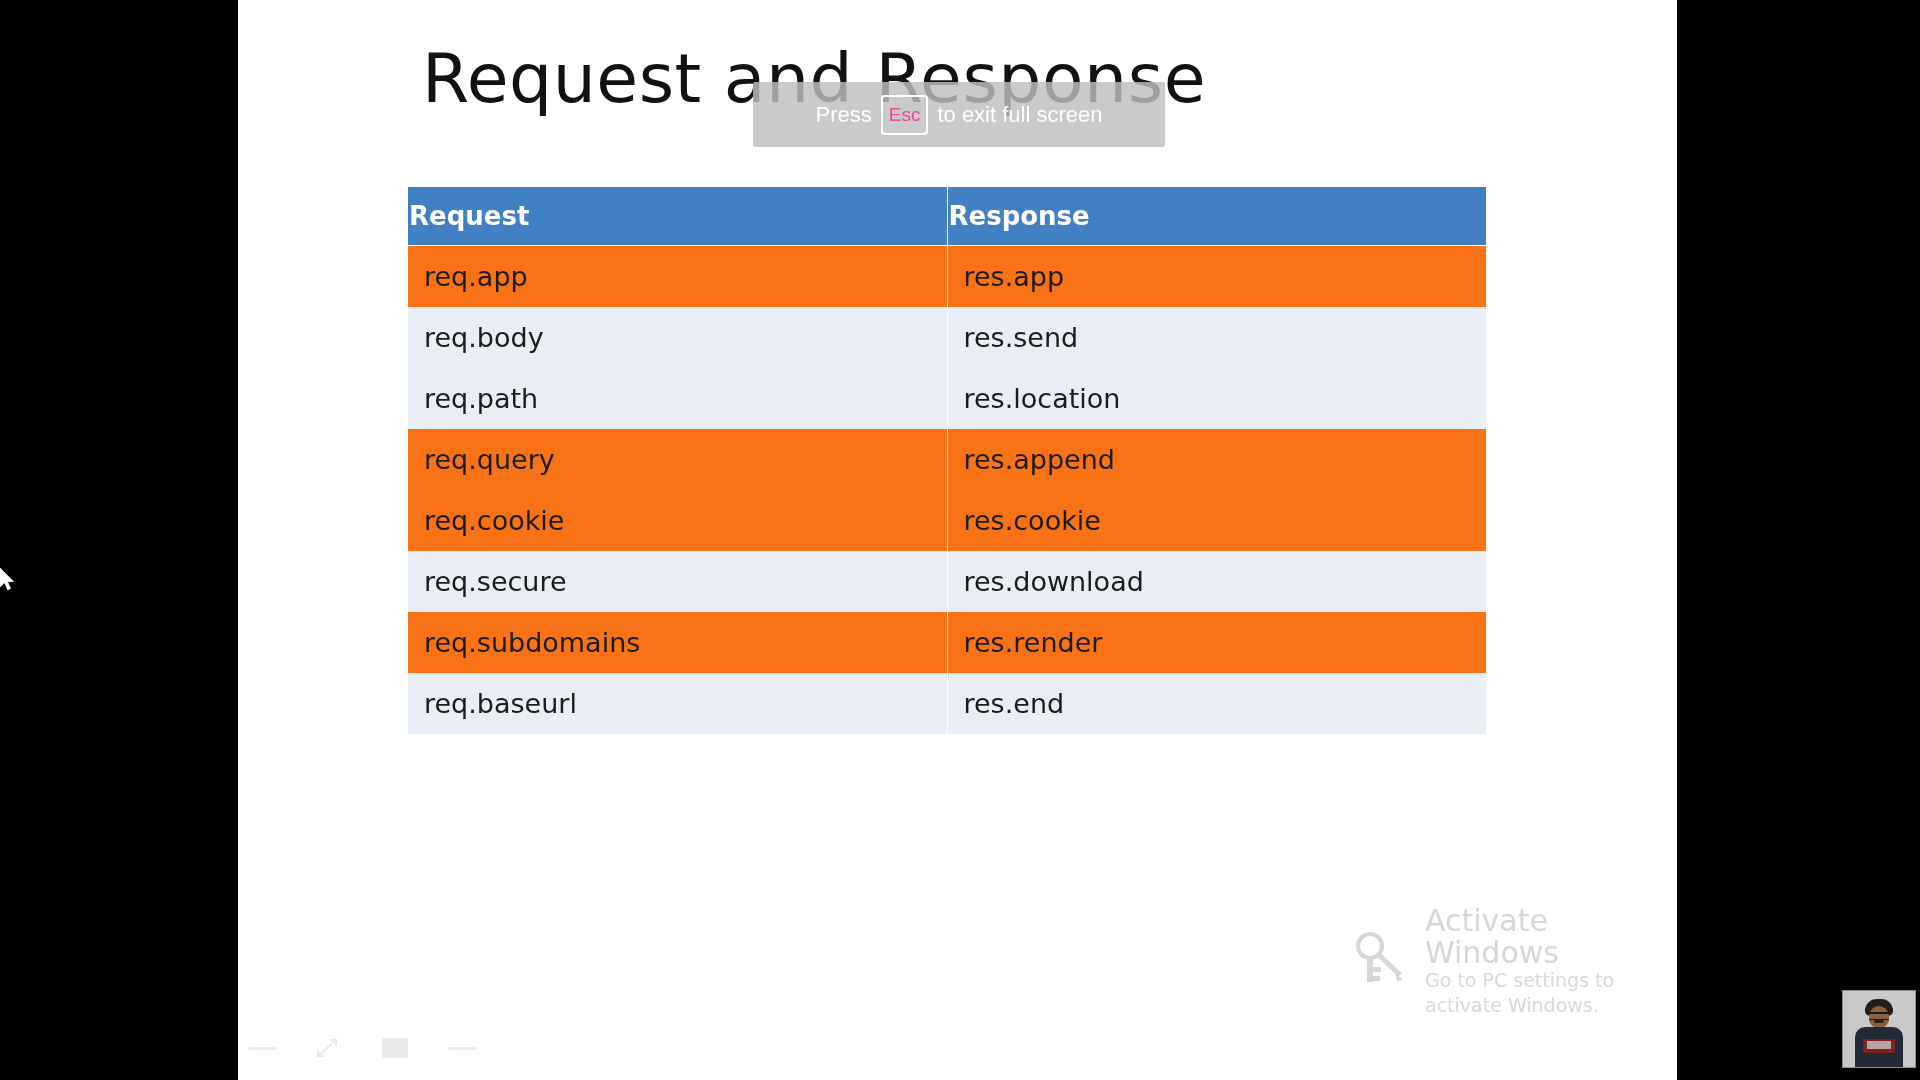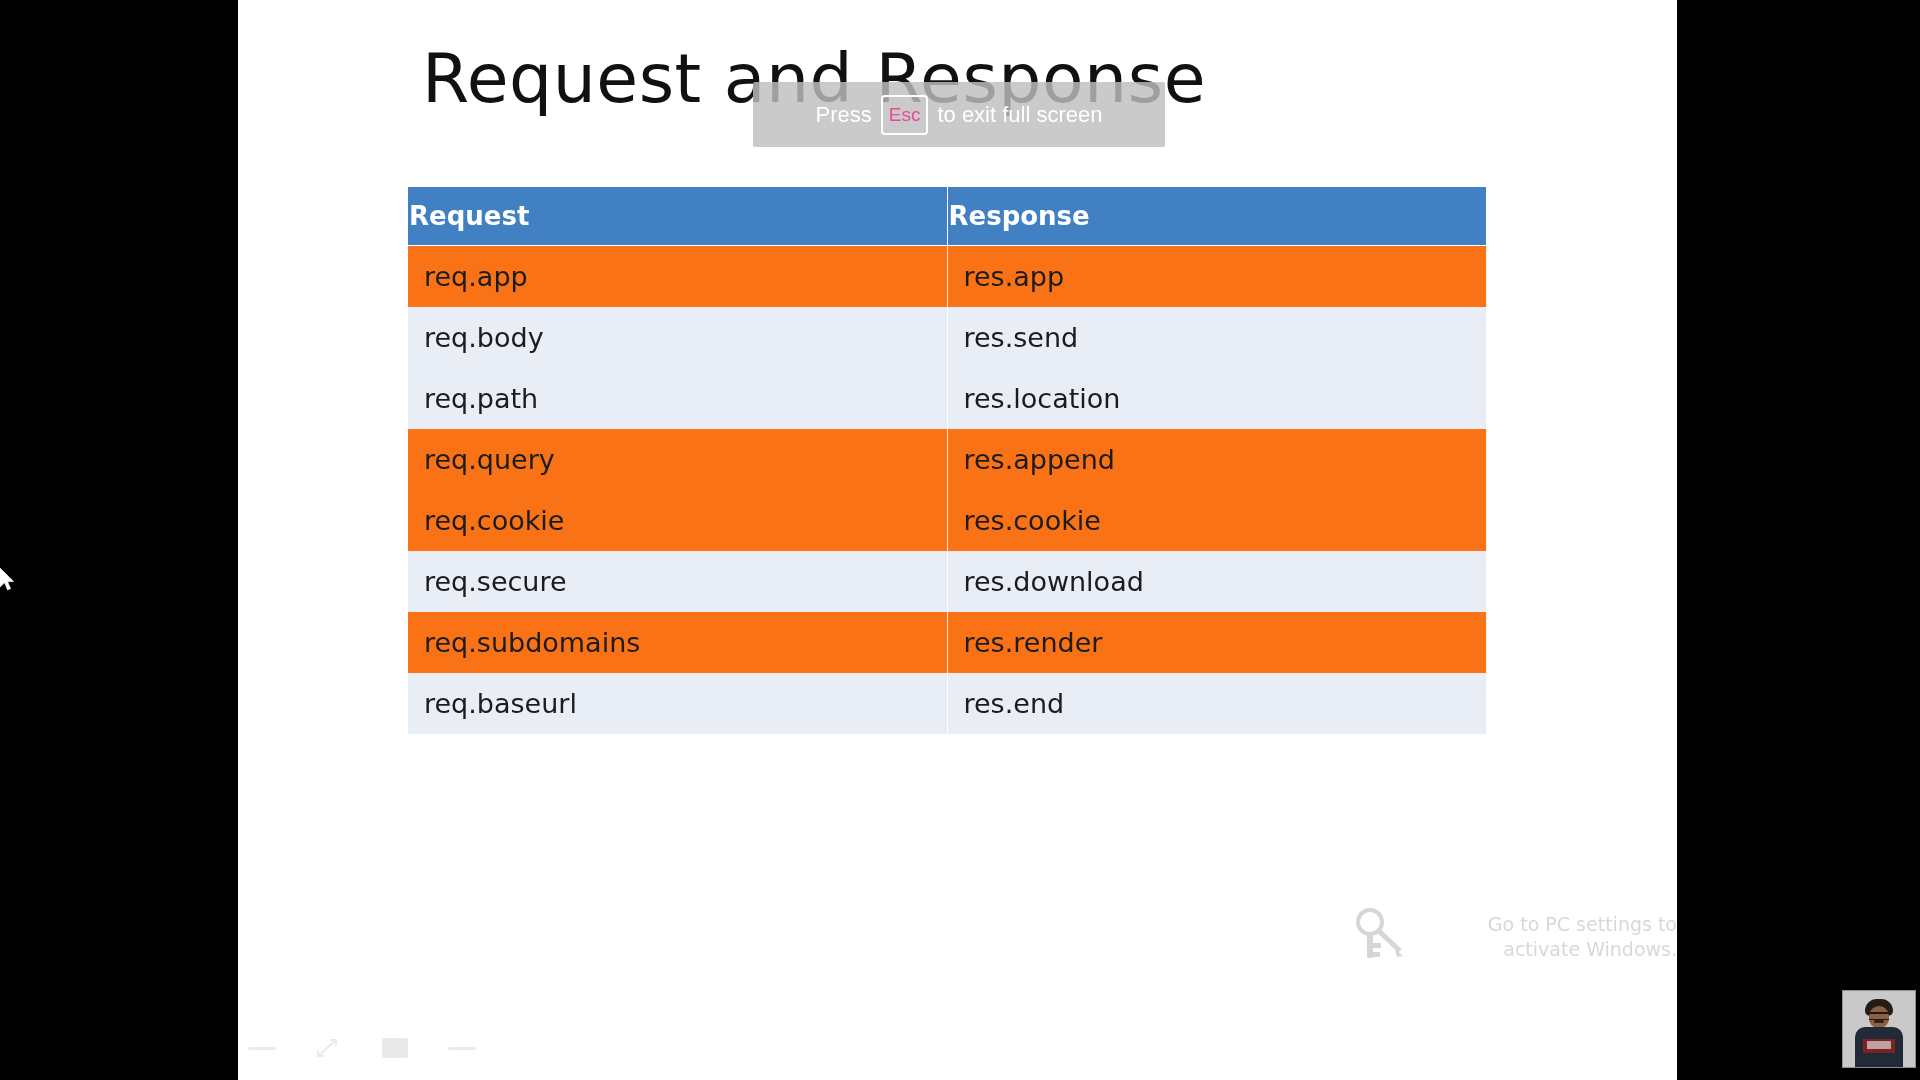--- a/index.html
+++ b/index.html
@@ -149,21 +149,20 @@
     font-size: 30px;
     color: #d6d6d6;
     line-height: 1.05;
     font-family: "DejaVu Sans", sans-serif;
   }
   .watermark .wm-text-sub {
     font-size: 19px;
     color: #d8d8d8;
     line-height: 1.3;
     font-family: "DejaVu Sans", sans-serif;
-    text-align: right;
   }
 
   
   .bottom-toolbar {
     position: absolute;
     left: 0px;
     bottom: 14px;
     width: 300px;
     height: 36px;
     display: flex;
@@ -294,20 +293,21 @@
         <svg width="54" height="60" viewBox="0 0 54 60">
           <circle cx="17" cy="17" r="12" fill="none" stroke="#d6d6d6" stroke-width="4"></circle>
           <rect x="14" y="27" width="6" height="26" fill="#d6d6d6"></rect>
           <rect x="20" y="38" width="8" height="5" fill="#d6d6d6"></rect>
           <rect x="20" y="47" width="7" height="5" fill="#d6d6d6"></rect>
           <line x1="25" y1="25" x2="47" y2="46" stroke="#d6d6d6" stroke-width="5"></line>
           <polygon points="42,44 50,51 44,52" fill="#d6d6d6"></polygon>
         </svg>
       </div>
       <div>
+        <div class="wm-text-main">Activate Windows</div>
         <div class="wm-text-sub">Go to PC settings to activate Windows.</div>
       </div>
     </div>
 
     <div class="bottom-toolbar">
       <span class="tb-icon thin"></span>
       <span class="tb-icon arrows">
         <svg width="22" height="20" viewBox="0 0 22 20">
           <line x1="2" y1="18" x2="20" y2="2" stroke="#555" stroke-width="2"></line>
           <polyline points="14,2 20,2 20,8" fill="none" stroke="#555" stroke-width="2"></polyline>

